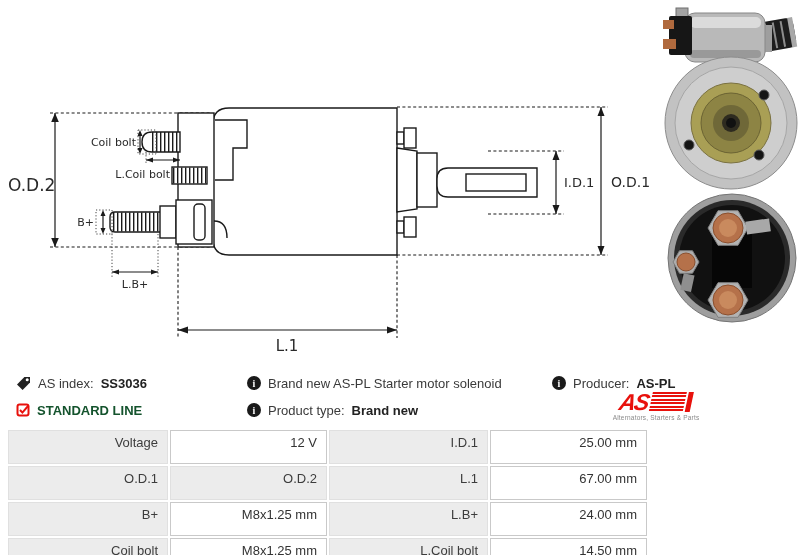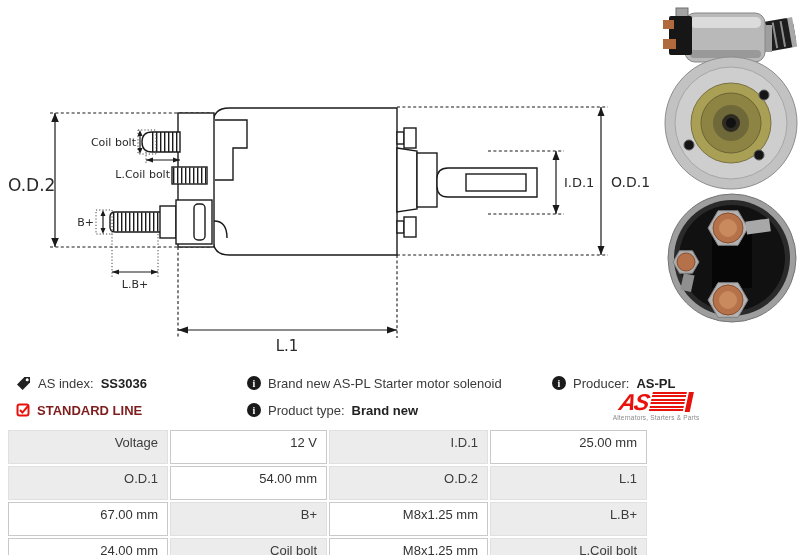--- a/index.html
+++ b/index.html
@@ -18,21 +18,21 @@
   #diagram .thread{stroke:#1a1a1a;stroke-dasharray:1.4,2.6;fill:none;}
 
   
   .photo{cursor:pointer;}
 
   
   .info-row{position:absolute;display:flex;align-items:center;gap:7px;font-size:13px;color:#3a3a3a;white-space:nowrap;text-align:center;}
   .info-row b{color:#222;}
   .i-icon{display:inline-flex;width:14px;height:14px;border-radius:50%;background:#1a1a1a;color:#fff;
           align-items:center;justify-content:center;font-size:10px;font-weight:bold;font-family:"Liberation Serif",serif;flex:0 0 14px;}
-  .red{color:#7f1d1d;font-weight:bold;}
+  .red{color:#14532d;font-weight:bold;}
   
   .as-logo{position:absolute;left:597px;top:389px;width:118px;height:36px;text-align:center;}
   .as-mark{display:flex;align-items:flex-end;justify-content:center;height:24px;transform:skewX(-12deg);}
   .as-text{font-size:23px;line-height:22px;font-weight:bold;font-style:italic;color:#e8110c;letter-spacing:-2px;}
   .as-stripes{display:flex;flex-direction:column;gap:1.5px;margin-left:3px;margin-bottom:2px;}
   .as-stripes span{display:block;width:34px;height:2px;background:#e8110c;}
   .as-bar{width:5px;height:20px;background:#e8110c;margin-left:2px;margin-bottom:1px;}
   .as-sub{font-size:6.5px;color:#8a8a8a;margin-top:1px;letter-spacing:.2px;}
 
   
@@ -233,21 +233,20 @@
   <div class="as-sub">Alternators, Starters &amp; Parts</div>
 </div>
 
 <div class="spec-grid">
   <div class="cell lab">Voltage</div>
   <div class="cell val">12 V</div>
   <div class="cell lab">I.D.1</div>
   <div class="cell val">25.00 mm</div>
 
   <div class="cell lab">O.D.1</div>
-  <div class="cell val">54.00 mm</div>
   <div class="cell lab">O.D.2</div>
 
   <div class="cell lab">L.1</div>
   <div class="cell val">67.00 mm</div>
   <div class="cell lab">B+</div>
   <div class="cell val">M8x1.25 mm</div>
 
   <div class="cell lab">L.B+</div>
   <div class="cell val">24.00 mm</div>
   <div class="cell lab">Coil bolt</div>

